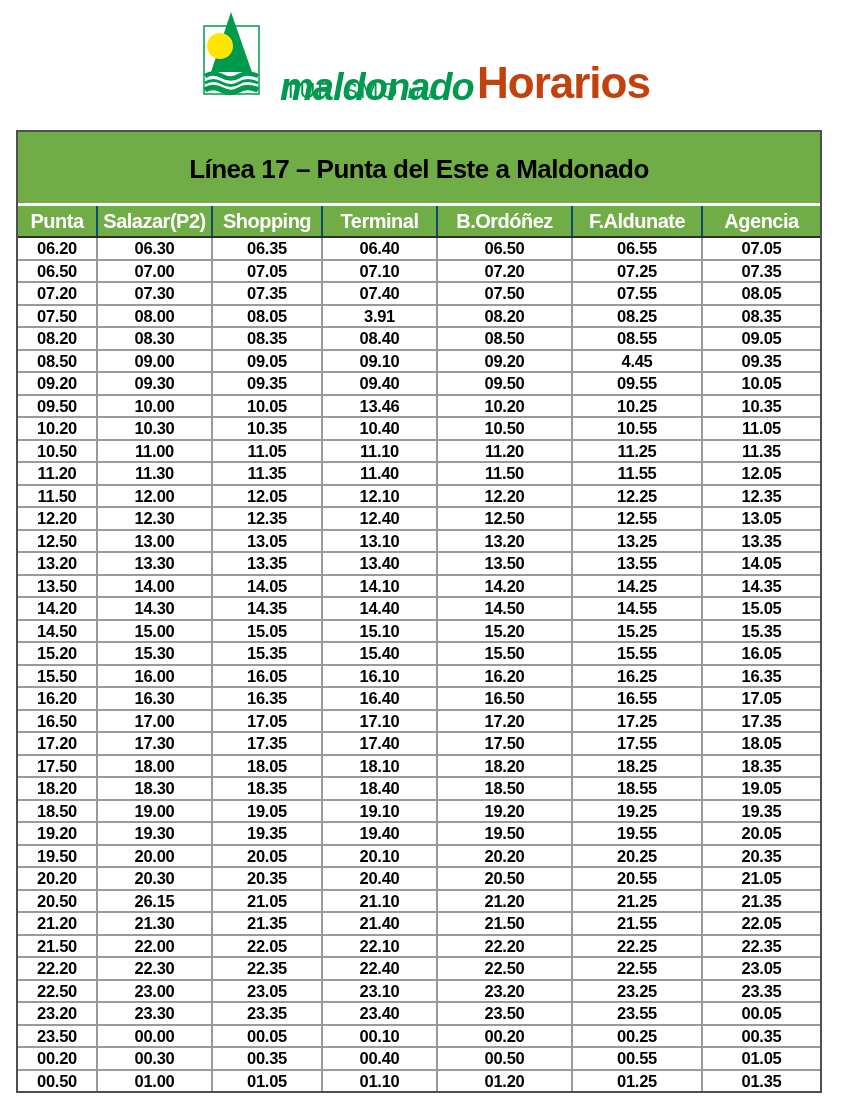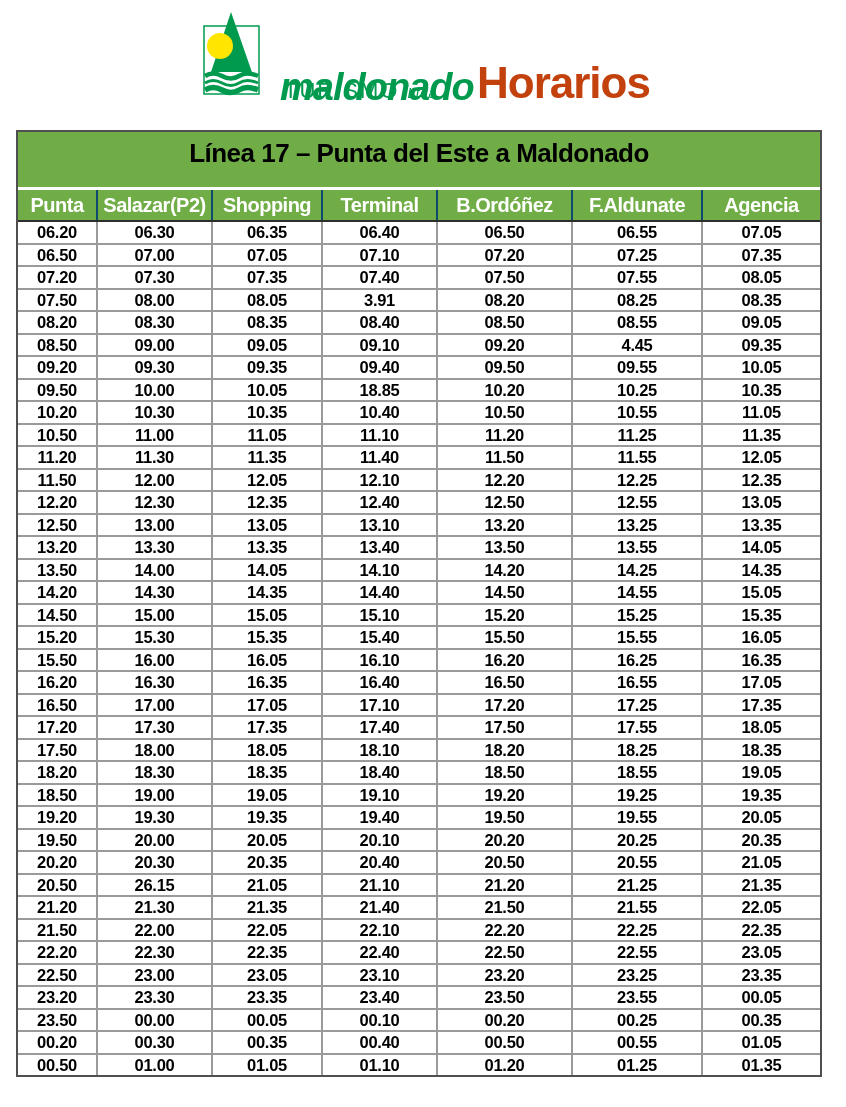--- a/index.html
+++ b/index.html
@@ -12,21 +12,21 @@
   .brand-name{position:absolute;left:280px;top:38px;font-size:38px;font-weight:bold;
               font-style:italic;color:#009A4E;letter-spacing:-1px;margin-top:28px;}
   .brand-sub{position:absolute;left:284px;top:78px;font-size:22px;color:#009A4E;
              letter-spacing:2px;}
   .brand-sub small{font-size:14px;letter-spacing:0.5px;font-style:italic;}
   .page-title{position:absolute;left:477px;top:58px;font-size:44px;font-weight:bold;
               color:#c2410c;letter-spacing:-1px;}
 
   
   .tt-wrap{position:absolute;left:16px;top:130px;width:802px;border:2px solid #4f4f4f;}
-  .tt-title{background:#70AD47;height:49px;padding-top:6px;border-bottom:3px solid #ffffff;
+  .tt-title{background:#70AD47;height:49px;padding-top:22px;border-bottom:3px solid #ffffff;
             color:#000;font-size:26px;font-weight:bold;text-align:center;letter-spacing:-0.5px;}
   .tt-head{display:grid;grid-template-columns:78px 113px 108px 113px 133px 128px 117px;
            gap:2px;background:#0c4a6e;border-bottom:2px solid #2e2e2e;}
   .hcell{background:#70AD47;color:#ffffff;font-weight:bold;font-size:20px;text-align:center;
          height:30px;line-height:30px;letter-spacing:-0.5px;overflow:hidden;}
   .tt-grid{display:grid;grid-template-columns:78px 113px 108px 113px 133px 128px 117px;
            gap:2px;background:#9a9a9a;}
   .cell{background:#ffffff;color:#000;font-weight:bold;font-size:16.5px;text-align:center;
         height:20.5px;line-height:21.5px;letter-spacing:-0.3px;}
 </style>
@@ -112,21 +112,21 @@
         <div class="cell">09.20</div>
         <div class="cell">09.30</div>
         <div class="cell">09.35</div>
         <div class="cell">09.40</div>
         <div class="cell">09.50</div>
         <div class="cell">09.55</div>
         <div class="cell">10.05</div>
         <div class="cell">09.50</div>
         <div class="cell">10.00</div>
         <div class="cell">10.05</div>
-        <div class="cell">18.85</div>
+        <div class="cell">13.46</div>
         <div class="cell">10.20</div>
         <div class="cell">10.25</div>
         <div class="cell">10.35</div>
         <div class="cell">10.20</div>
         <div class="cell">10.30</div>
         <div class="cell">10.35</div>
         <div class="cell">10.40</div>
         <div class="cell">10.50</div>
         <div class="cell">10.55</div>
         <div class="cell">11.05</div>

